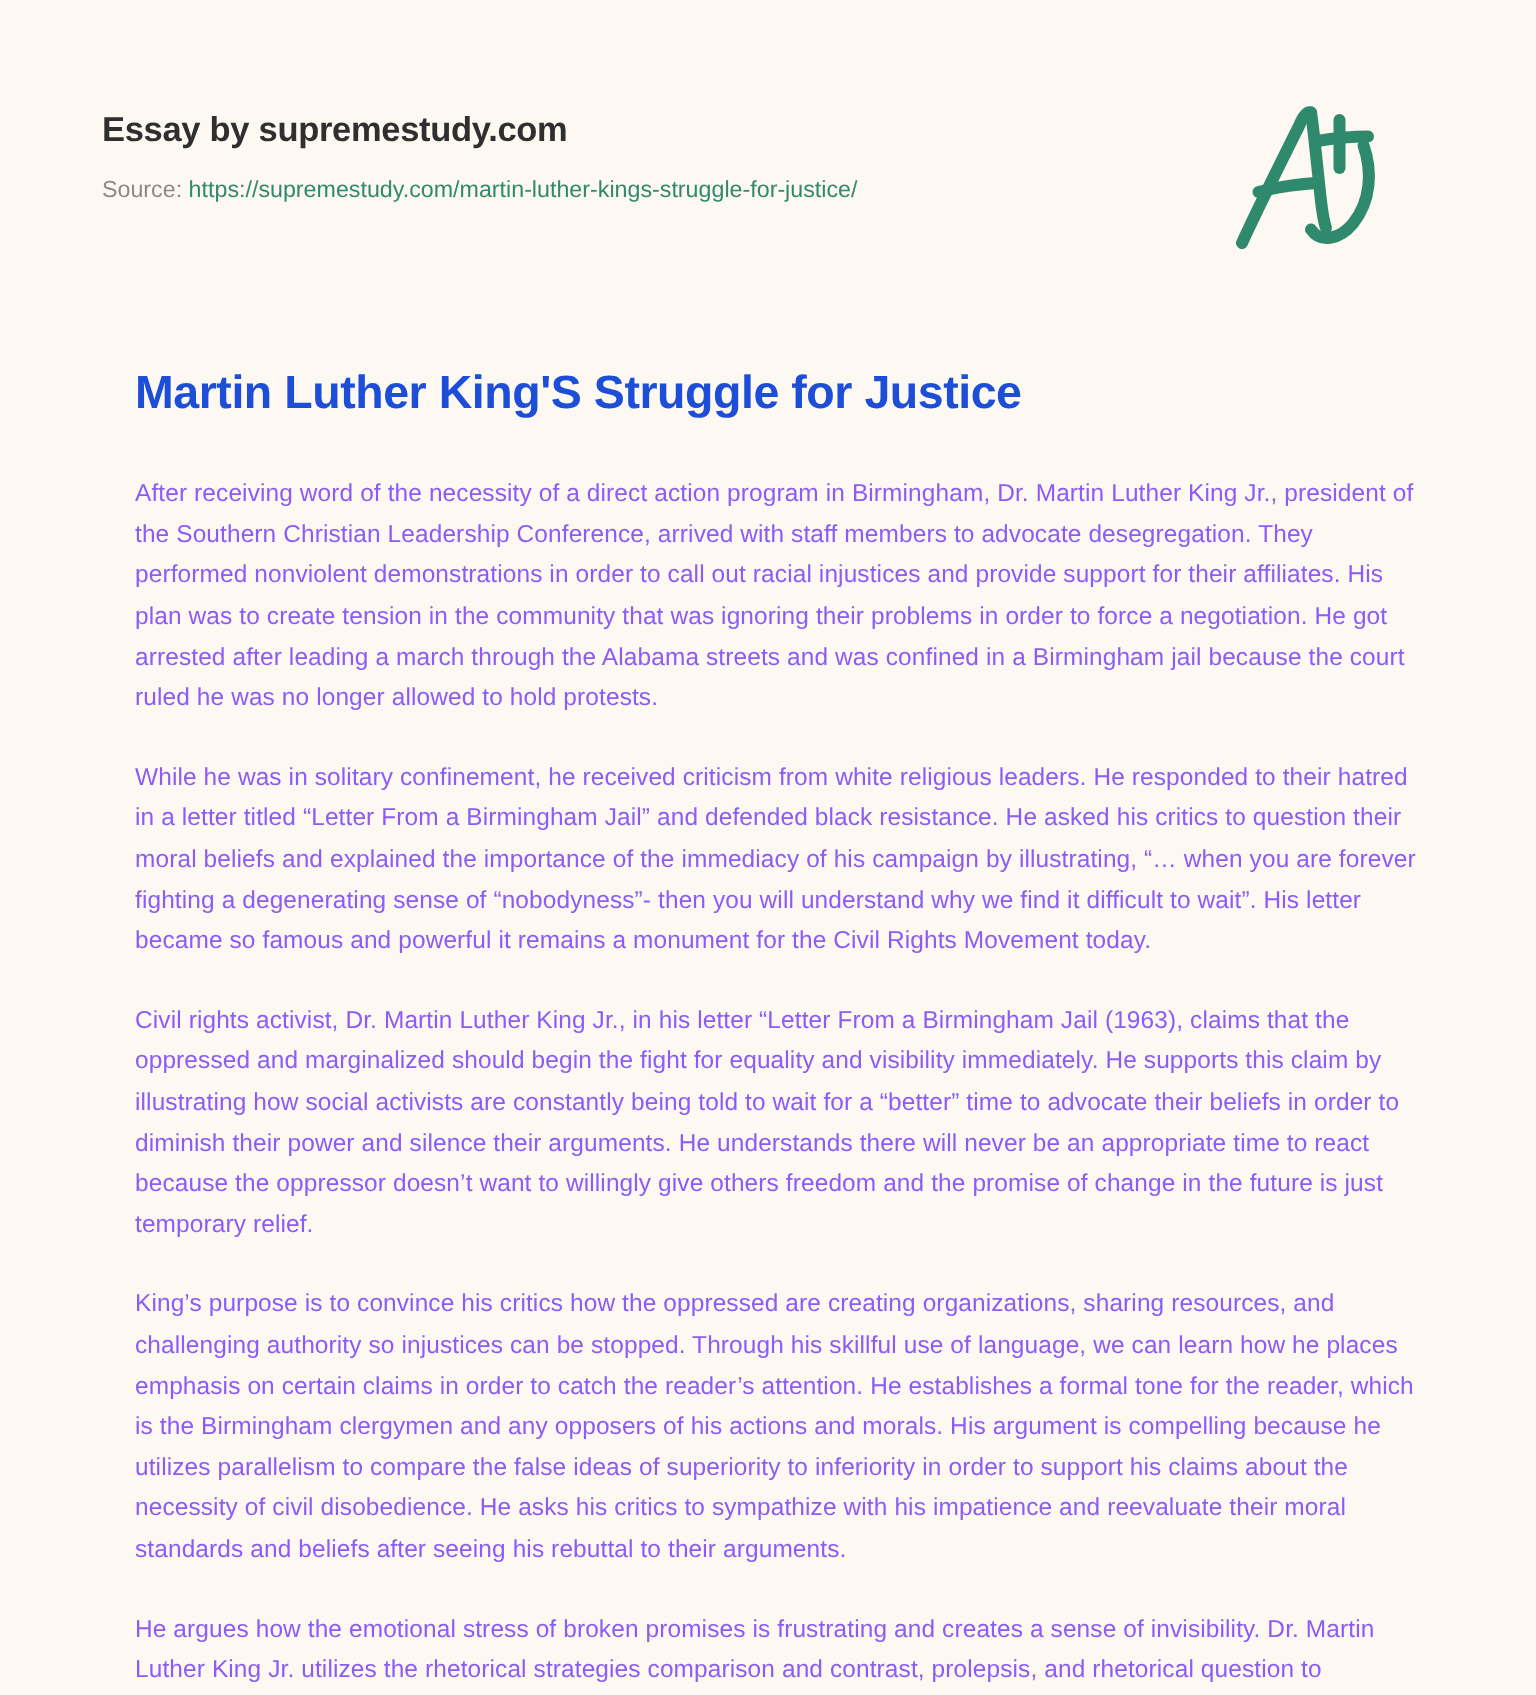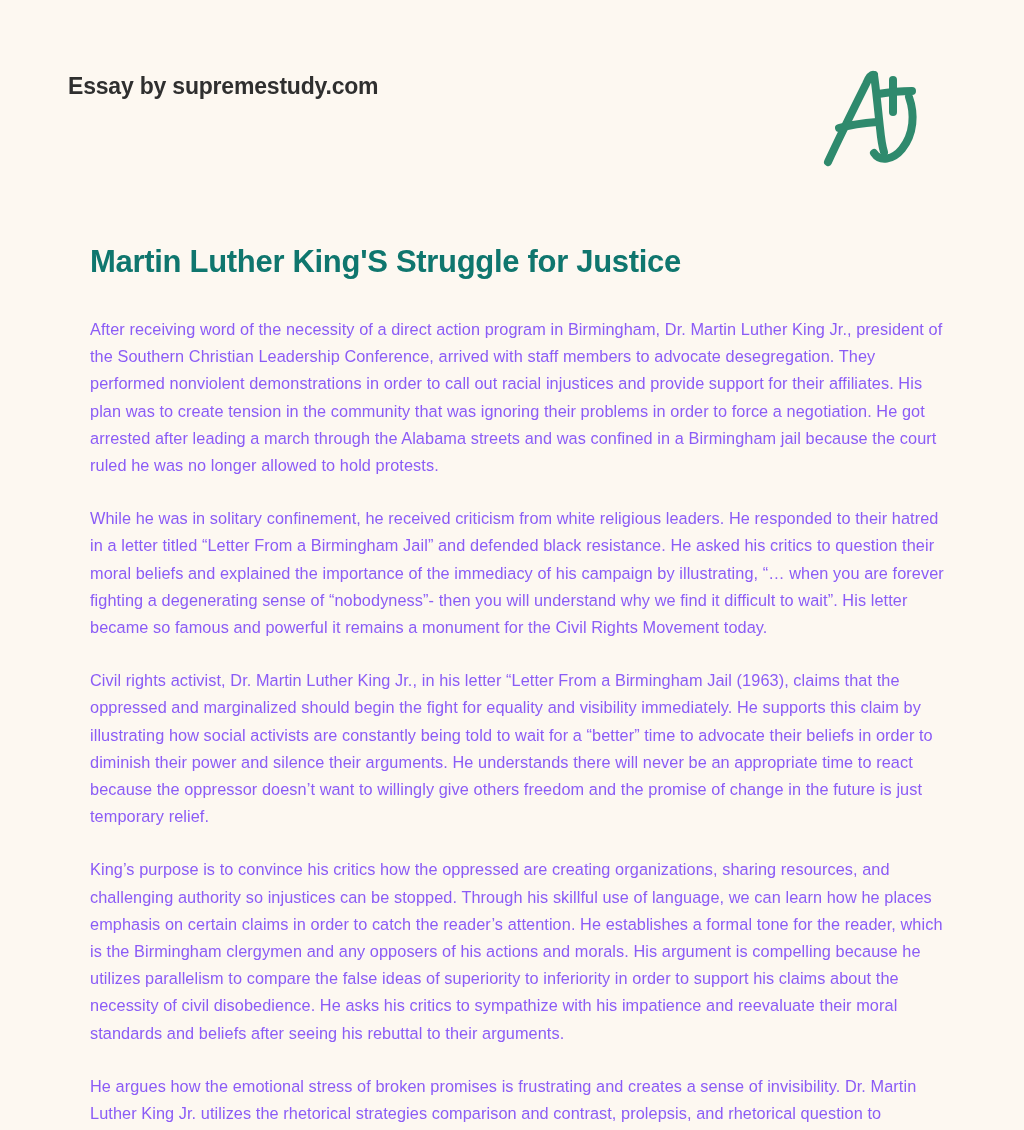--- a/index.html
+++ b/index.html
@@ -78,21 +78,21 @@
     position: absolute;
     top: 190px;
     left: 0;
     width: 1024px;
     box-sizing: border-box;
     padding: 0 78px 0 90px;
   }
   .article-title {
     font-size: 31px;
     font-weight: bold;
-    color: #0f766e;
+    color: #1d4ed8;
     line-height: 38px;
     letter-spacing: -0.3px;
     margin: 0;
     padding-top: 53px;
   }
   .article-body {
     margin-top: 35px;
   }
   .article-body p {
     margin: 0 0 26px 0;
@@ -107,20 +107,24 @@
   }
 </style>
 </head>
 <body>
 
 <div class="page">
 
   <div class="header">
     <div class="header-text">
       <div class="site-title">Essay by supremestudy.com</div>
+      <div class="source-line">
+        <span class="source-label">Source:</span>
+        <a class="source-url" href="#">https://supremestudy.com/martin-luther-kings-struggle-for-justice/</a>
+      </div>
     </div>
   </div>
 
   <div class="logo">
     <svg viewBox="0 0 115 105" xmlns="http://www.w3.org/2000/svg">
       <g fill="none" stroke="#2f8a6d" stroke-linecap="round" stroke-linejoin="round">
 
         <path d="M14 96 C 26 70, 40 42, 52 18 C 54 13, 57 8, 60 9" stroke-width="8"></path>
 
         <path d="M60 9 C 62 22, 64 44, 66 62 C 67 72, 68 80, 70 86" stroke-width="8"></path>

